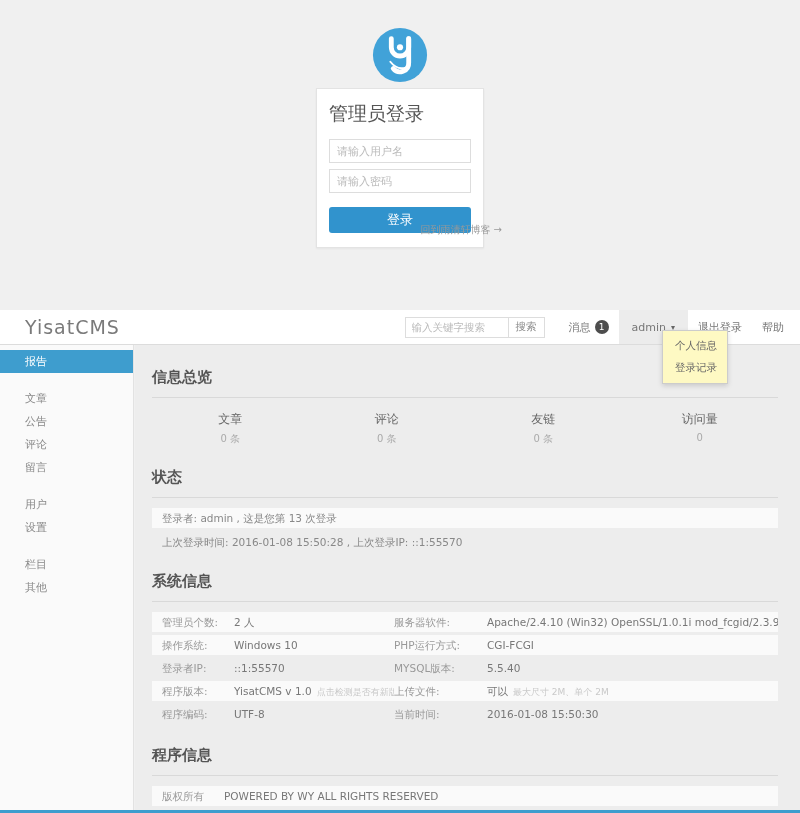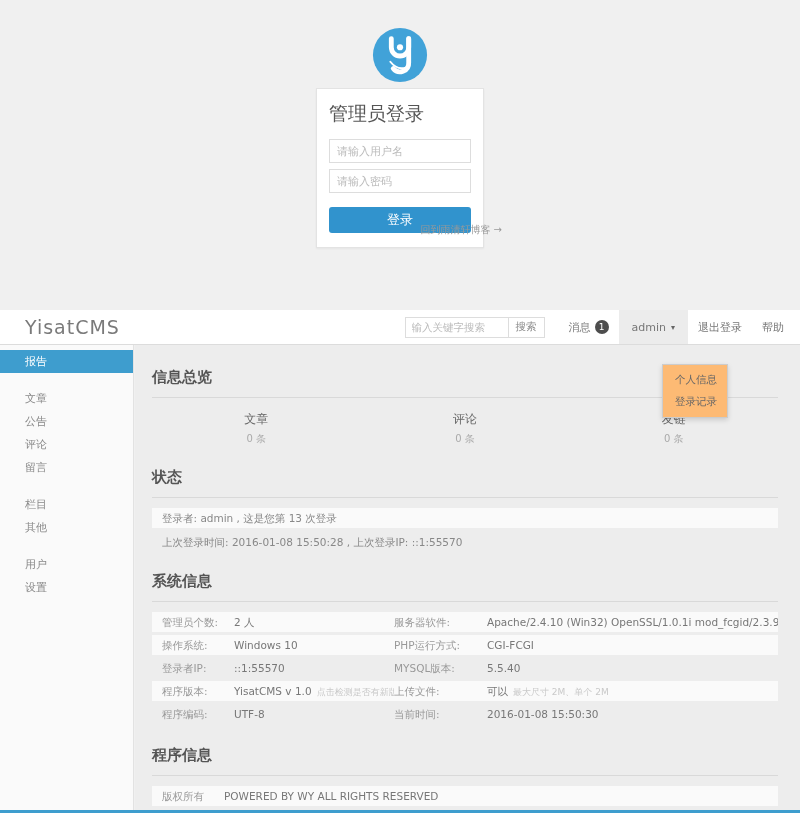--- a/index.html
+++ b/index.html
@@ -59,22 +59,22 @@
   .hdr-item { display: flex; align-items: center; font-size: 11px; color: #777; padding: 0 10px; cursor: pointer; white-space: nowrap; }
   .badge {
     display: inline-block; width: 14px; height: 14px; border-radius: 50%;
     background: #4d4d4d; color: #fff; font-size: 9px; line-height: 14px;
     text-align: center; margin-left: 4px;
   }
   .user-menu { background: #ececec; padding: 0 13px; }
   .caret { font-size: 8px; margin-left: 5px; color: #666; }
 
   .dropdown {
-    position: absolute; top: 364px; left: 662px; width: 66px; z-index: 20;
-    background: #fdba74; border: 1px solid #ccc; box-shadow: 0 2px 5px rgba(0,0,0,.15);
+    position: absolute; top: 330px; left: 662px; width: 66px; z-index: 20;
+    background: #fef9c3; border: 1px solid #ccc; box-shadow: 0 2px 5px rgba(0,0,0,.15);
     padding: 4px 0;
   }
   .dropdown-item { font-size: 10.5px; color: #666; padding: 4px 12px; cursor: pointer; white-space: nowrap; }
 
   
   .sidebar {
     position: absolute; top: 345px; left: 0; width: 134px; height: 465px;
     background: #fafafa; border-right: 1px solid #e2e2e2; padding-top: 5px;
   }
   .side-group { margin-bottom: 14px; }
@@ -170,44 +170,48 @@
   <div class="side-group">
     <div class="side-item active">报告</div>
   </div>
   <div class="side-group">
     <div class="side-item">文章</div>
     <div class="side-item">公告</div>
     <div class="side-item">评论</div>
     <div class="side-item">留言</div>
   </div>
   <div class="side-group">
+    <div class="side-item">用户</div>
+    <div class="side-item">设置</div>
+  </div>
+  <div class="side-group">
     <div class="side-item">栏目</div>
     <div class="side-item">其他</div>
   </div>
-  <div class="side-group">
-    <div class="side-item">用户</div>
-    <div class="side-item">设置</div>
-  </div>
 </div>
 
 <div class="main">
 
   <div class="sec-title">信息总览</div>
   <div class="stats">
     <div class="stat">
       <div class="stat-label">文章</div>
       <div class="stat-value">0 条</div>
     </div>
     <div class="stat">
       <div class="stat-label">评论</div>
       <div class="stat-value">0 条</div>
     </div>
     <div class="stat">
       <div class="stat-label">友链</div>
       <div class="stat-value">0 条</div>
+    </div>
+    <div class="stat">
+      <div class="stat-label">访问量</div>
+      <div class="stat-value">0</div>
     </div>
   </div>
 
   <div class="sec-title mt16">状态</div>
   <div class="rows">
     <div class="bar-row w">登录者: admin , 这是您第 13 次登录</div>
     <div class="bar-row">上次登录时间: 2016-01-08 15:50:28 , 上次登录IP: ::1:55570</div>
   </div>
 
   <div class="sec-title mt14">系统信息</div>

